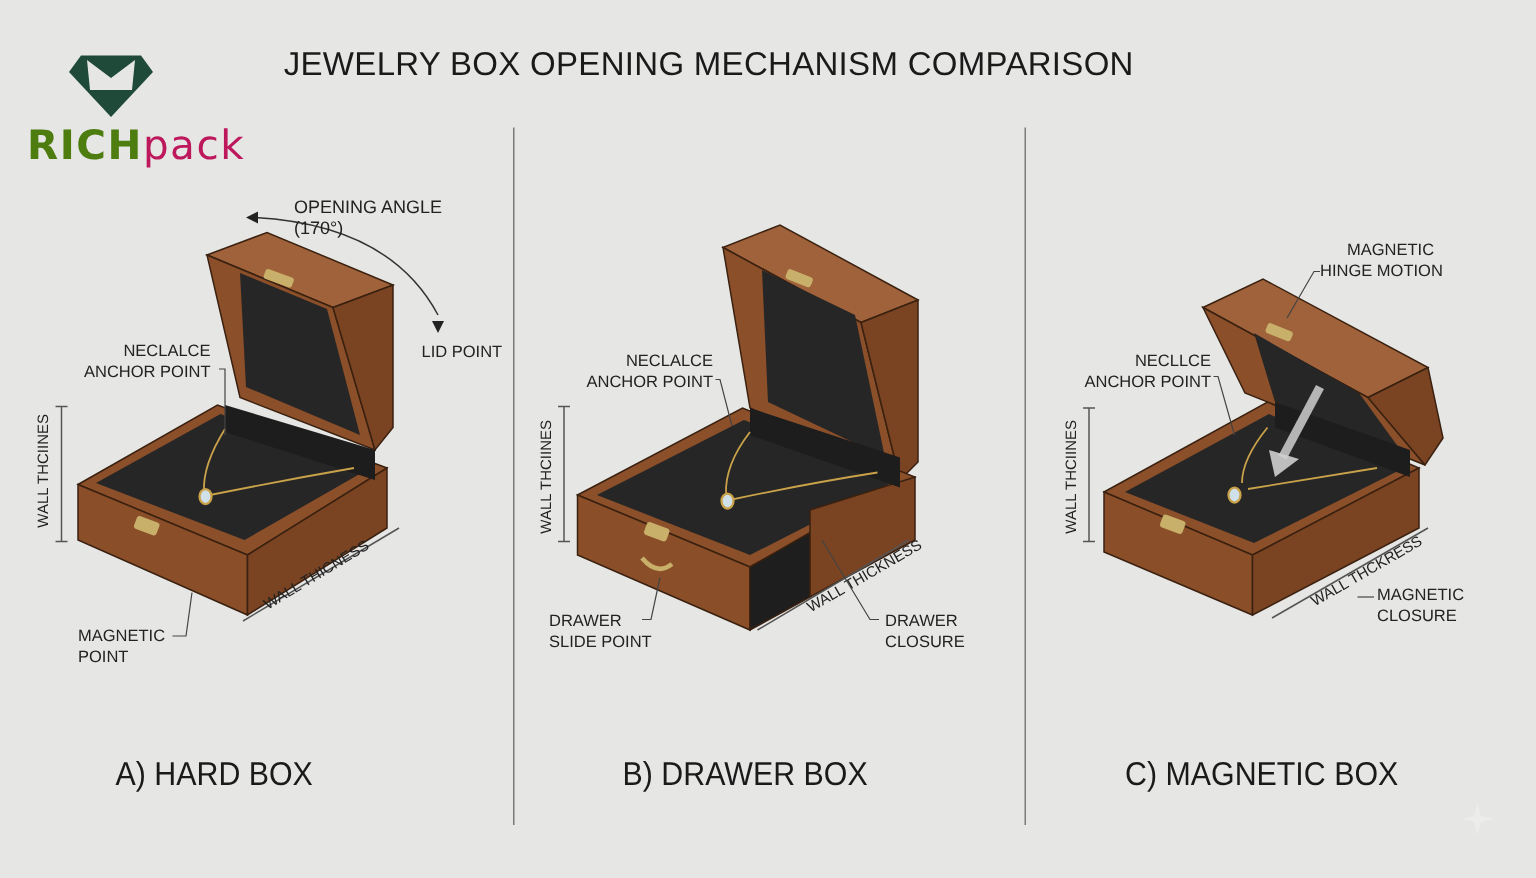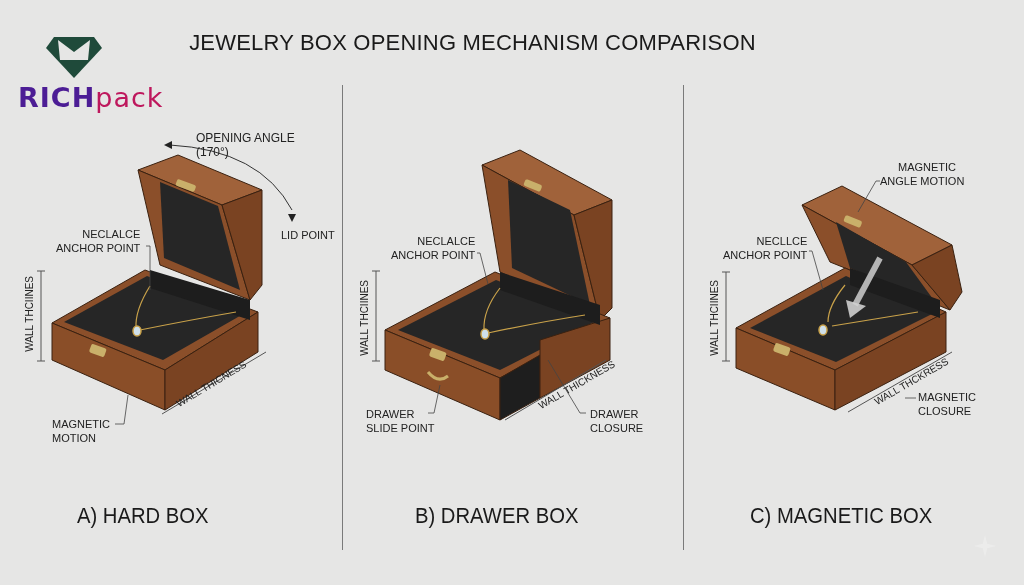--- a/index.html
+++ b/index.html
@@ -1,20 +1,20 @@
 <!DOCTYPE html>
 <html><head>
 <meta charset="utf-8">
 <style>
   html,body{margin:0;padding:0;}
   body{width:1024px;height:585px;background:#e6e6e5;overflow:hidden;position:relative;font-family:"Liberation Sans",sans-serif;color:#1a1a1a;}
   .abs{position:absolute;}
   .logo{left:16px;top:34px;width:130px;height:80px;}
   .logo-text{position:absolute;left:2px;top:48px;font-size:27px;font-weight:bold;letter-spacing:1px;white-space:nowrap;font-family:"DejaVu Sans",sans-serif;}
-  .logo-rich{color:#4c1d95;}
+  .logo-rich{color:#4d7c0f;}
   .logo-pack{color:#be185d;font-weight:normal;}
   .title{left:0;width:851px;top:30px;text-align:center;font-size:22px;letter-spacing:0.2px;transform:translateX(-1px);margin-left:48px;}
   .divider{width:1px;background:#7a7a7a;top:85px;height:465px;}
   .panel-label{top:503px;font-size:22px;transform:scaleX(0.92);transform-origin:left center;white-space:nowrap;}
   .ann{font-size:11px;line-height:14px;color:#222;text-align:left;white-space:nowrap;}
   .ann-l{text-align:left;}
   .ann-r{text-align:right;}
   svg.box{position:absolute;left:0;top:0;}
   .vert{writing-mode:vertical-rl;transform:rotate(180deg);font-size:10px;color:#222;white-space:nowrap;}
   .rot{transform-origin:left bottom;font-size:10px;color:#222;white-space:nowrap;}
@@ -78,21 +78,21 @@
   </div>
   <div class="abs ann" style="left:281px;top:228px;">LID POINT</div>
   <div class="abs ann ann-r" style="left:56px;top:227px;">
     <div>NECLALCE</div>
     <div>ANCHOR POINT</div>
   </div>
   <div class="abs vert" style="left:24px;top:276px;">WALL THCIINES</div>
   <div class="abs rot" style="left:180px;top:398px;transform:rotate(-31deg);">WALL THICNESS</div>
   <div class="abs ann" style="left:52px;top:417px;">
     <div>MAGNETIC</div>
-    <div>MOTION</div>
+    <div>POINT</div>
   </div>
   <div class="abs panel-label" style="left:77px;">A) HARD BOX</div>
 </div>
 
 <div>
   <svg class="box" width="1024" height="585">
 
     <polygon points="482,165 520,150 612,200 574,215" fill="#a0623a" stroke="#3a2110"></polygon>
     <polygon points="482,165 574,215 600,320 500,272" fill="#8b4f2a" stroke="#3a2110"></polygon>
     <polygon points="574,215 612,200 612,308 600,320" fill="#7a4322" stroke="#3a2110"></polygon>
@@ -167,21 +167,21 @@
     <line x1="722" y1="272" x2="730" y2="272" stroke="#555"></line>
     <line x1="722" y1="361" x2="730" y2="361" stroke="#555"></line>
     <line x1="848" y1="412" x2="952" y2="352" stroke="#555"></line>
 
     <path d="M880 181 L876 181 L858 212" fill="none" stroke="#444" stroke-width="0.8"></path>
     <path d="M809 251 L812 251 L823 290" fill="none" stroke="#444" stroke-width="0.8"></path>
     <line x1="905" y1="398" x2="916" y2="398" stroke="#444" stroke-width="0.8"></line>
   </svg>
   <div class="abs ann ann-l" style="left:880px;top:160px;">
     <div style="padding-left:18px">MAGNETIC</div>
-    <div>ANGLE MOTION</div>
+    <div>HINGE MOTION</div>
   </div>
   <div class="abs ann ann-r" style="left:723px;top:234px;">
     <div>NECLLCE</div>
     <div>ANCHOR POINT</div>
   </div>
   <div class="abs vert" style="left:709px;top:280px;">WALL THCIINES</div>
   <div class="abs rot" style="left:878px;top:396px;transform:rotate(-30deg);">WALL THCKRESS</div>
   <div class="abs ann" style="left:918px;top:390px;">
     <div>MAGNETIC</div>
     <div>CLOSURE</div>

